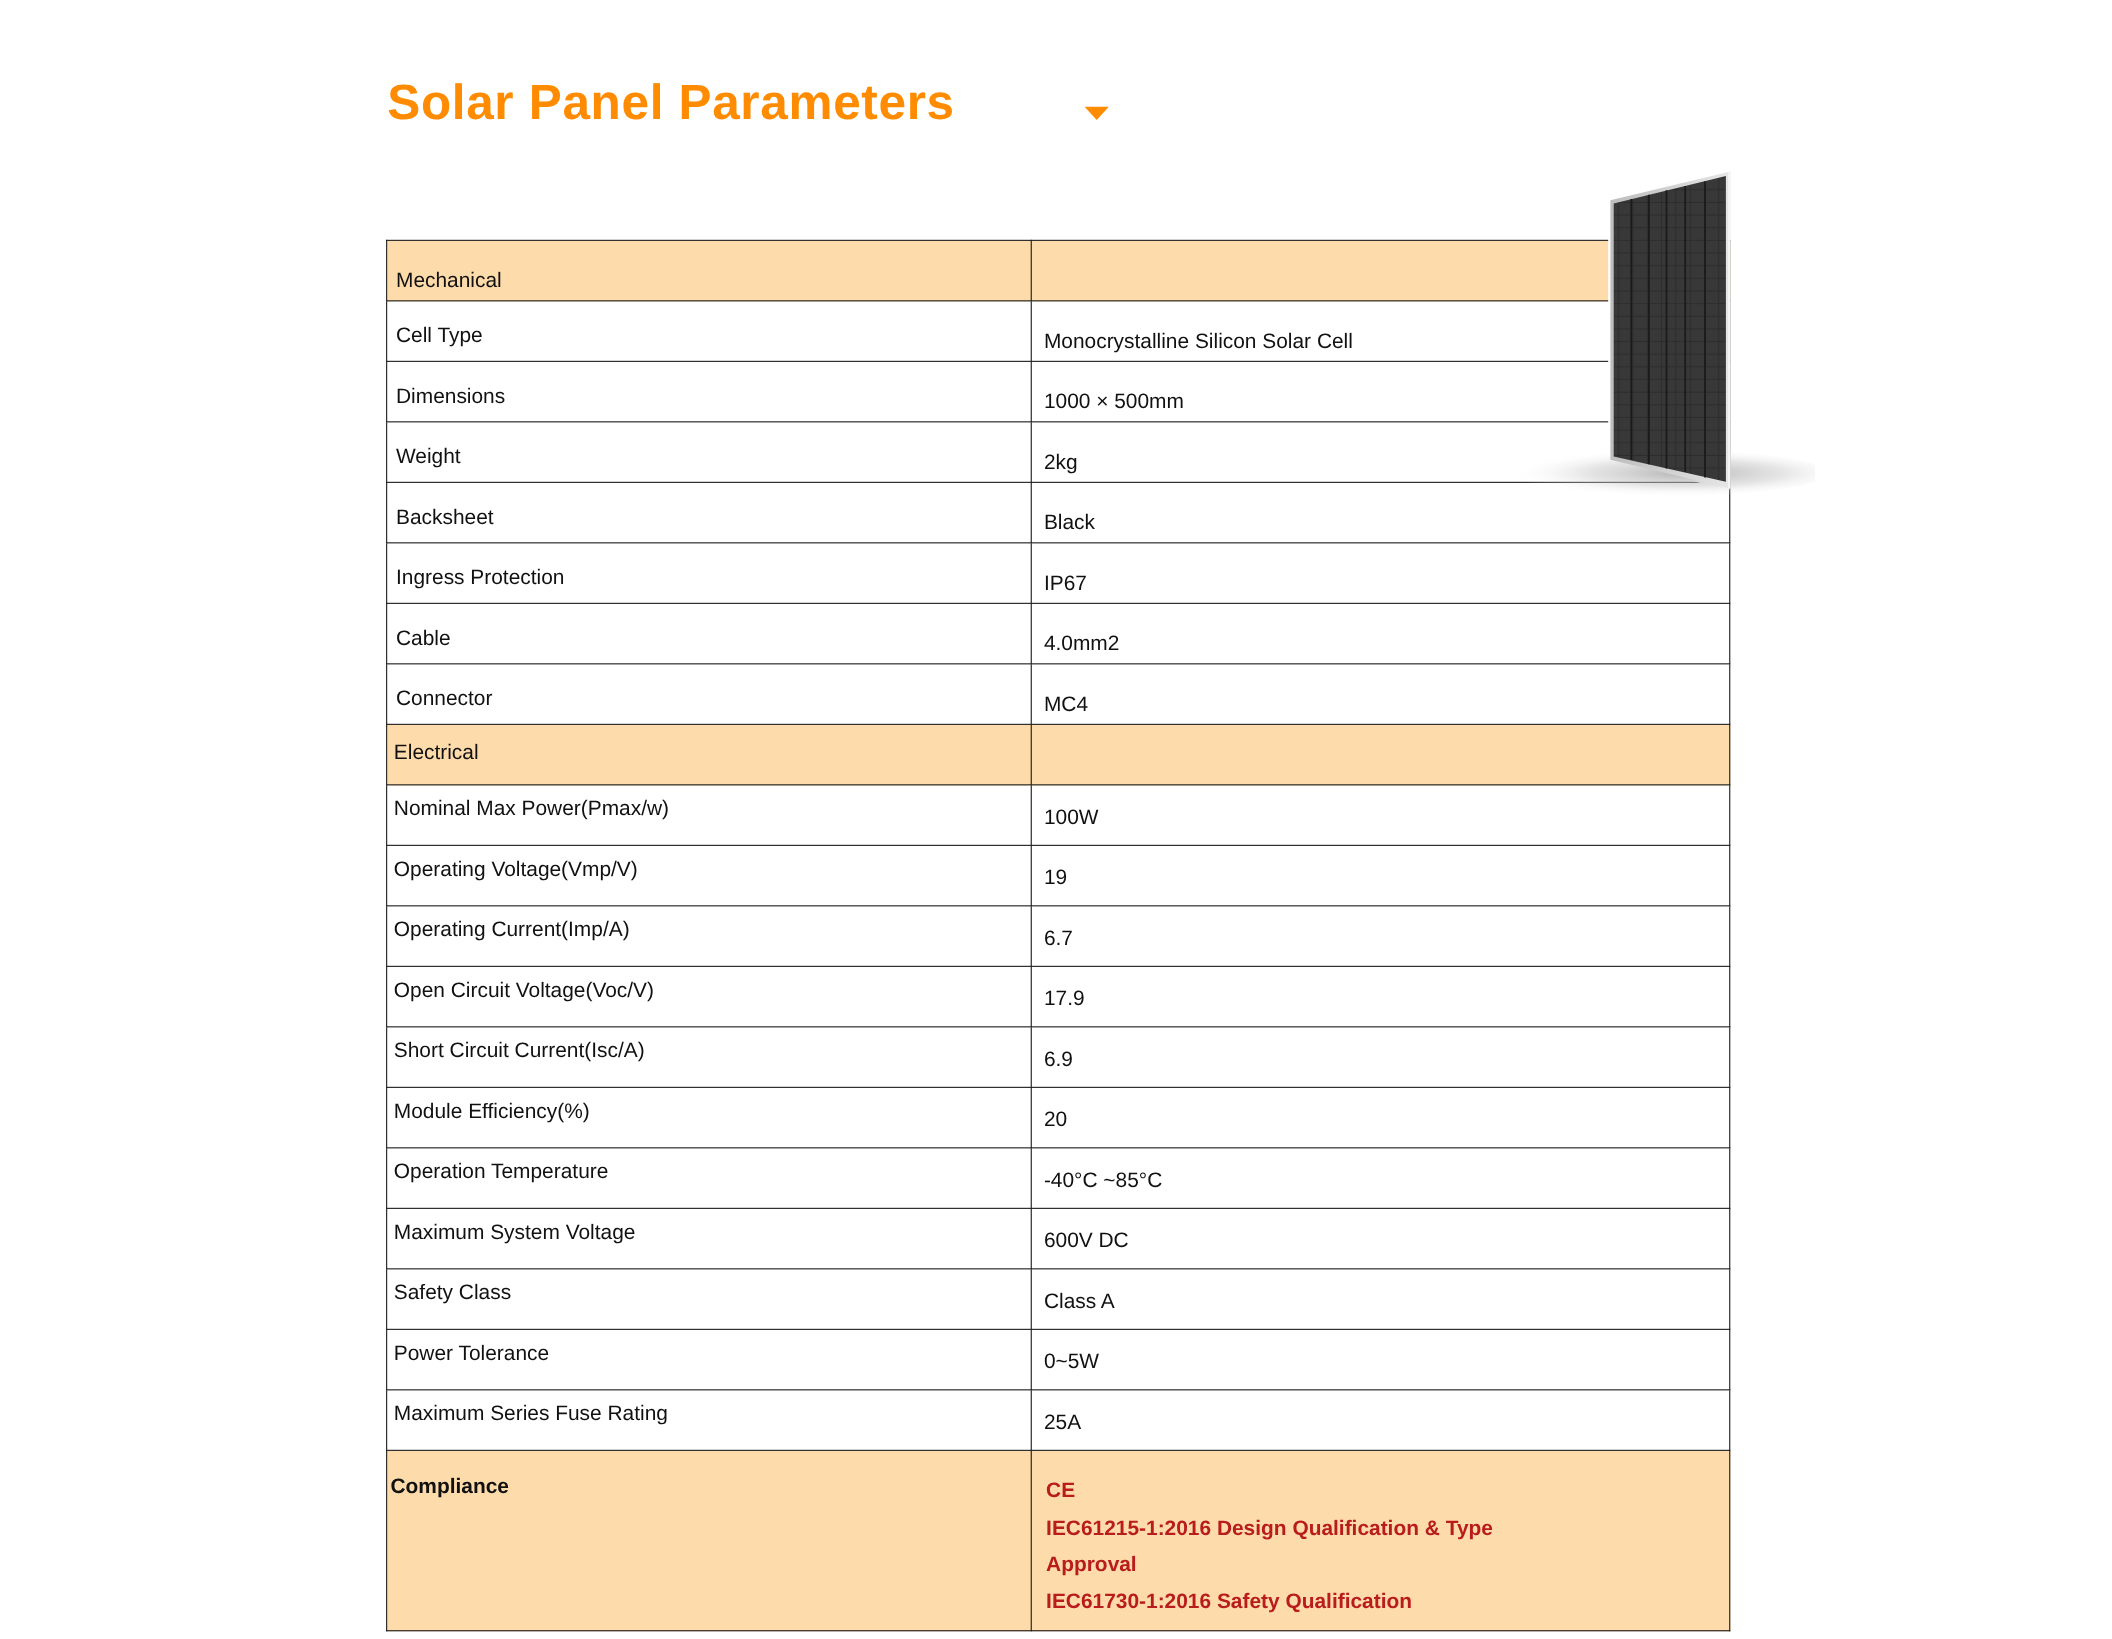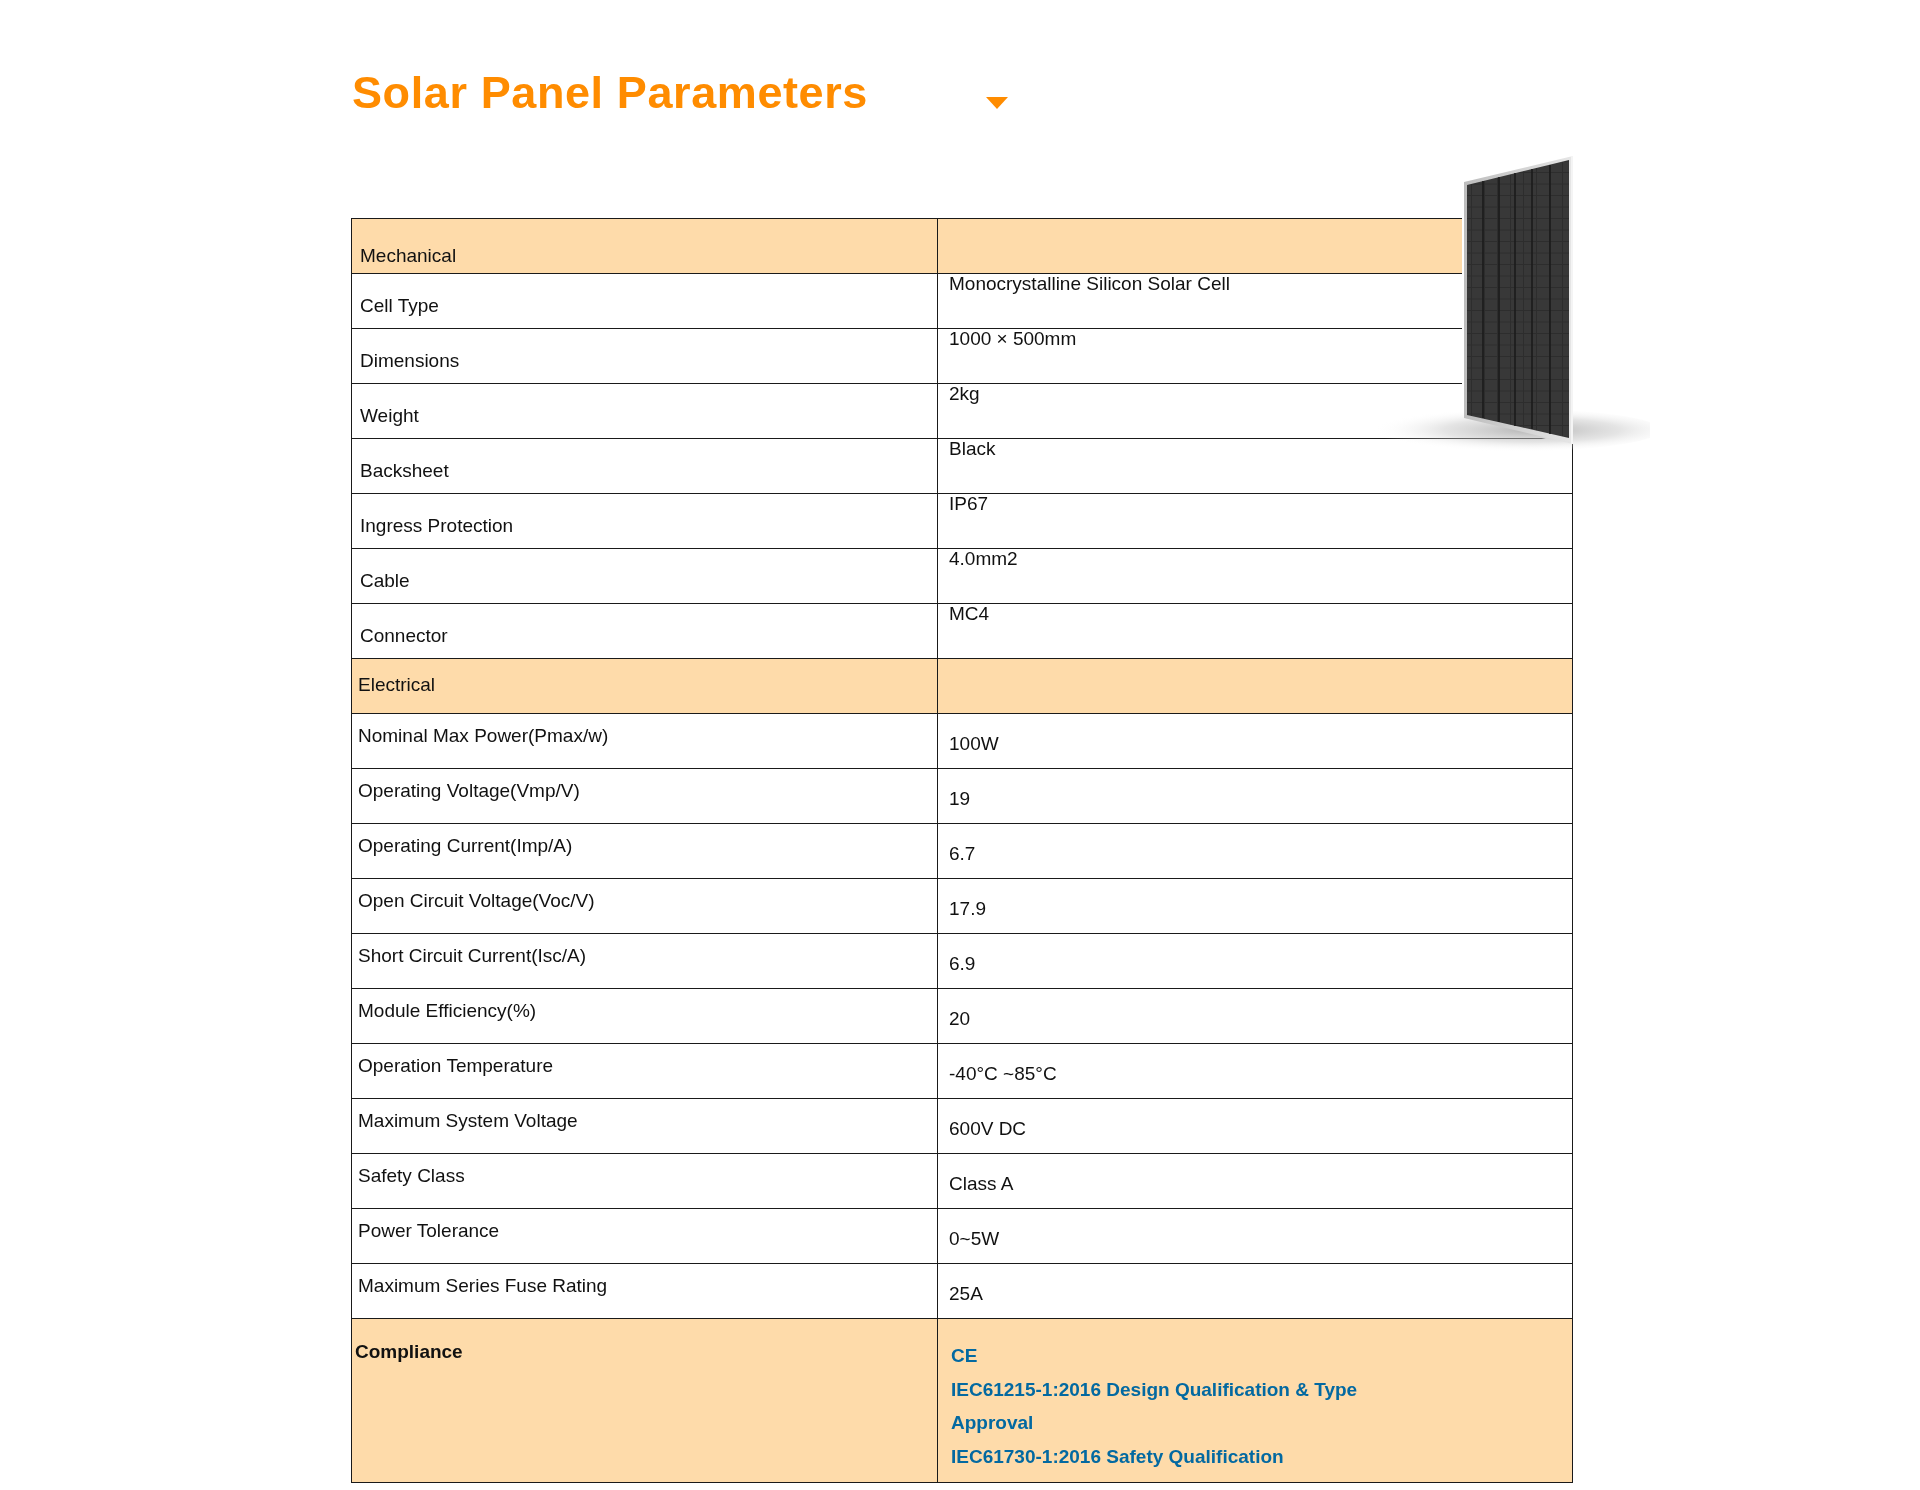--- a/index.html
+++ b/index.html
@@ -21,33 +21,33 @@
   .spec-table col.c1 { width: 586px; }
   .spec-table col.c2 { width: 635px; }
 
   .row { height: 55px; }
   .row.first-header { height: 55px; }
   .section-header td { background: #FEDBAA; }
   .section-header .label { font-weight: 400; font-size: 19px; }
 
   
   .mech .label { display: block; padding: 22px 0 0 8px; line-height: 20px; }
-  .mech .value { display: block; padding: 0 0 0 11px; line-height: 20px; }
+  .mech .value { display: block; padding: 27px 0 0 11px; line-height: 20px; }
   .first-header .label { padding-top: 27px; }
   .elec-header .label { padding: 16px 0 0 6px; display: block; line-height: 20px; }
 
   
   .elec .label { display: block; padding: 12px 0 0 6px; line-height: 20px; }
   .elec .value { display: block; padding: 20px 0 0 11px; line-height: 20px; }
 
   .compliance-row { height: 164px; }
   .compliance-row td { background: #FEDBAA; }
   .compliance-row .label { display: block; padding: 22px 0 0 3px; font-weight: 700; line-height: 22px; }
   .compliance-list { list-style: none; margin: 0; padding: 20px 0 0 13px; max-width: 440px; }
-  .compliance-list li { color: #0369a1; font-weight: 700; font-size: 19px; line-height: 33.5px; }
+  .compliance-list li { color: #b91c1c; font-weight: 700; font-size: 19px; line-height: 33.5px; }
 
   .panel-image { position: absolute; left: 1290px; top: 150px; width: 360px; height: 320px;
                  pointer-events: none; }
 </style>
 </head>
 <body>
 
 <div class="title-wrap">
   <h1 class="page-title">Solar Panel Parameters</h1>
   <span class="dropdown-caret"></span>

